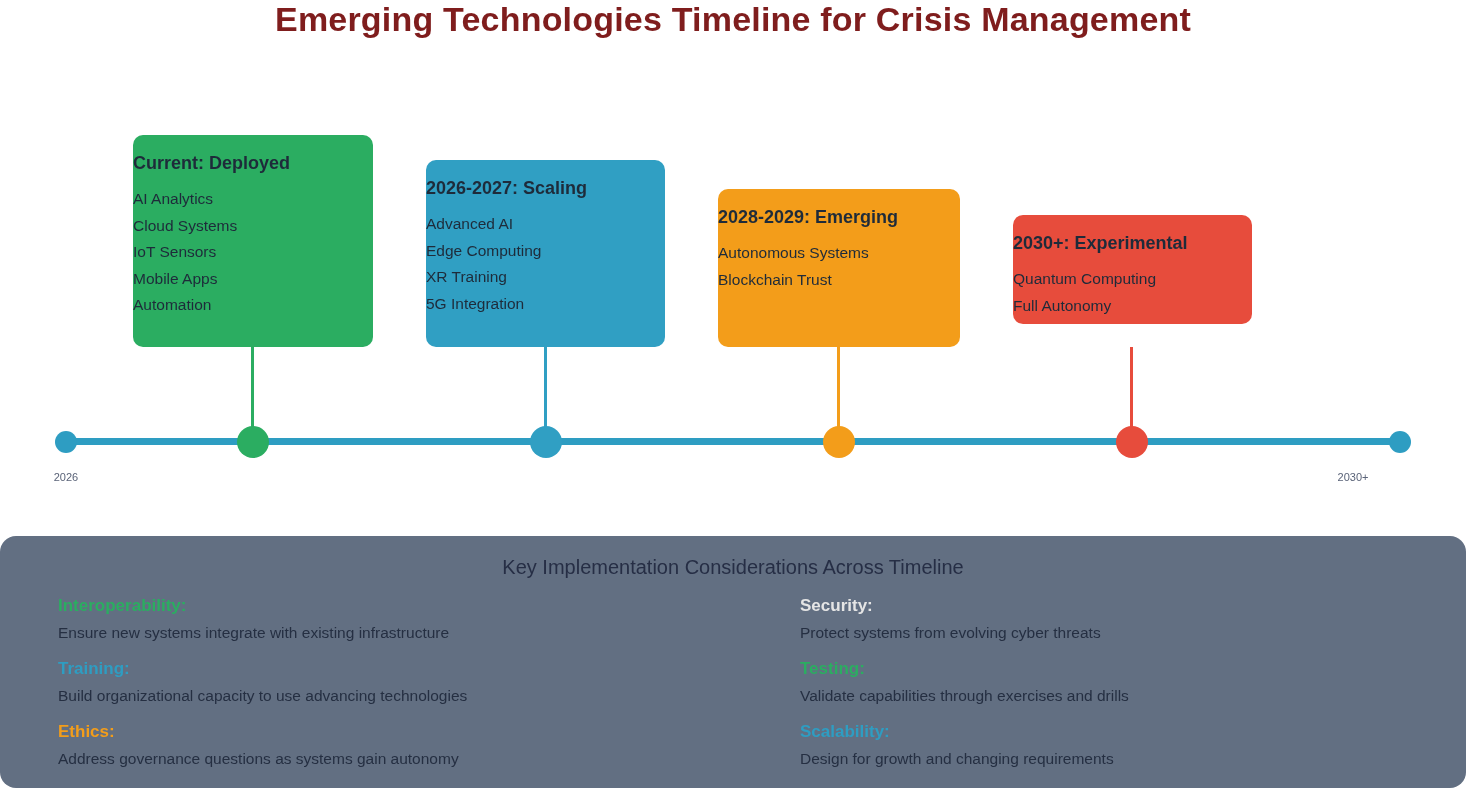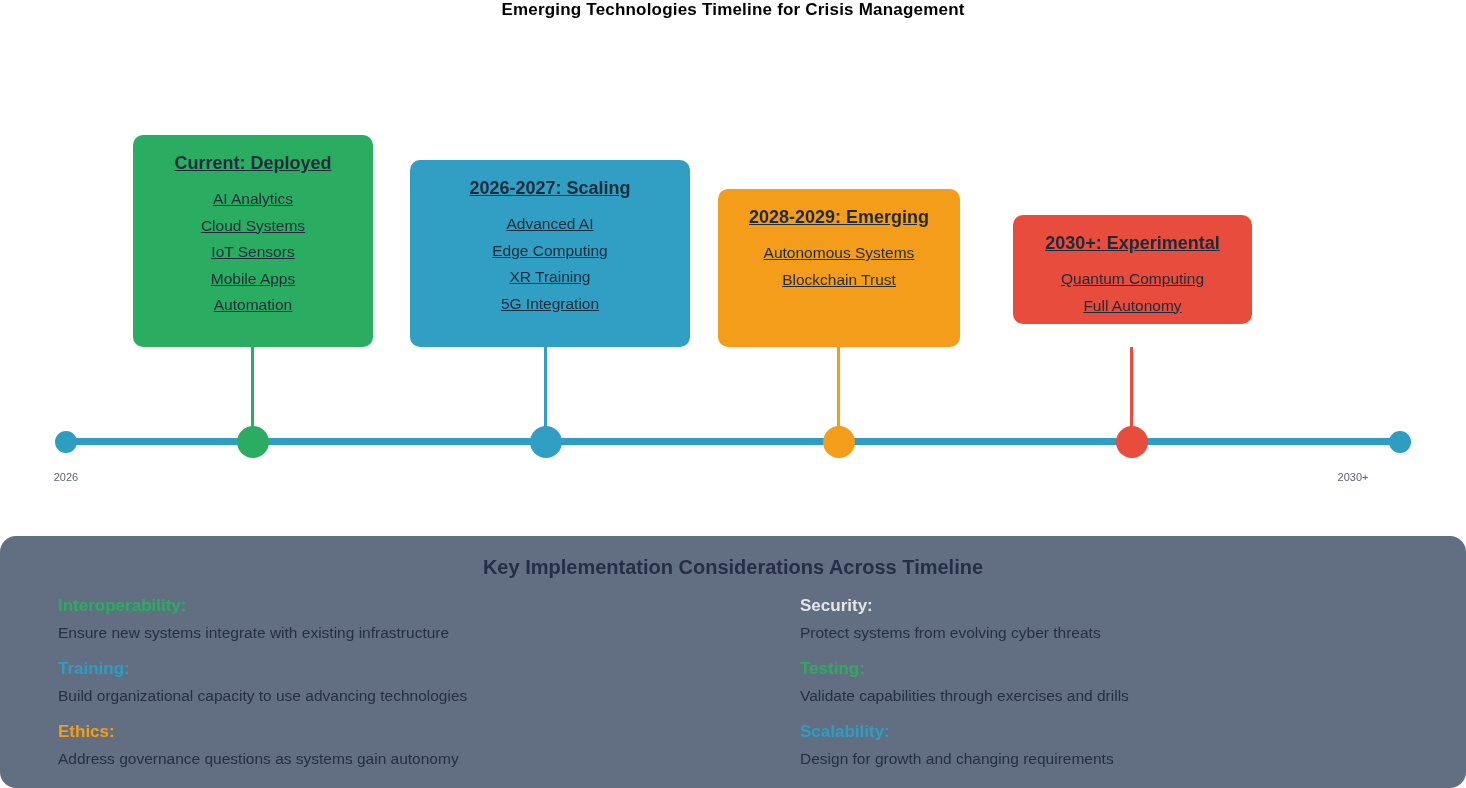--- a/index.html
+++ b/index.html
@@ -9,45 +9,44 @@
     position: relative;
     width: 1466px;
     height: 788px;
     background: #ffffff;
     overflow: hidden;
   }
   .main-title {
     position: absolute;
     top: 0px; left: 0; width: 100%;
     text-align: center;
-    font-size: 17px;
+    font-size: 34px;
     font-weight: 700;
-    color: #000000;
+    color: #7f1d1d;
     letter-spacing: 0.2px;
   }
   
   .phase-card {
     position: absolute;
     border-radius: 10px;
-    text-align: center;
+    text-align: left;
     color: #1e2b3a;
-    text-decoration: underline;
   }
   .phase-card .card-title {
     font-size: 18px;
     font-weight: 700;
     margin-top: 18px;
     margin-bottom: 12px;
   }
   .phase-card .card-item {
     font-size: 15.5px;
     line-height: 26.5px;
   }
   .card-0 { left: 133px; top: 135px; width: 240px; height: 212px; }
-  .card-1 { left: 410px; top: 160px; width: 280px; height: 187px; }
+  .card-1 { left: 426px; top: 160px; width: 239px; height: 187px; }
   .card-2 { left: 718px; top: 189px; width: 242px; height: 158px; }
   .card-3 { left: 1013px; top: 215px; width: 239px; height: 109px; }
   
   .stem {
     position: absolute;
     top: 347px;
     height: 95px;
     width: 3px;
   }
   .stem-0 { left: 251px; }
@@ -89,21 +88,21 @@
     position: absolute;
     left: 0px; top: 536px;
     width: 1466px; height: 252px;
     border-radius: 16px;
   }
   .panel-heading {
     position: absolute;
     top: 20px; left: 0; width: 100%;
     text-align: center;
     font-size: 20px;
-    font-weight: 700;
+    font-weight: 400;
     color: #262e45;
   }
   .col {
     position: absolute;
     top: 60px;
     width: 660px;
   }
   .col-left  { left: 58px; }
   .col-right { left: 800px; }
   .consideration { margin-bottom: 17px; }

